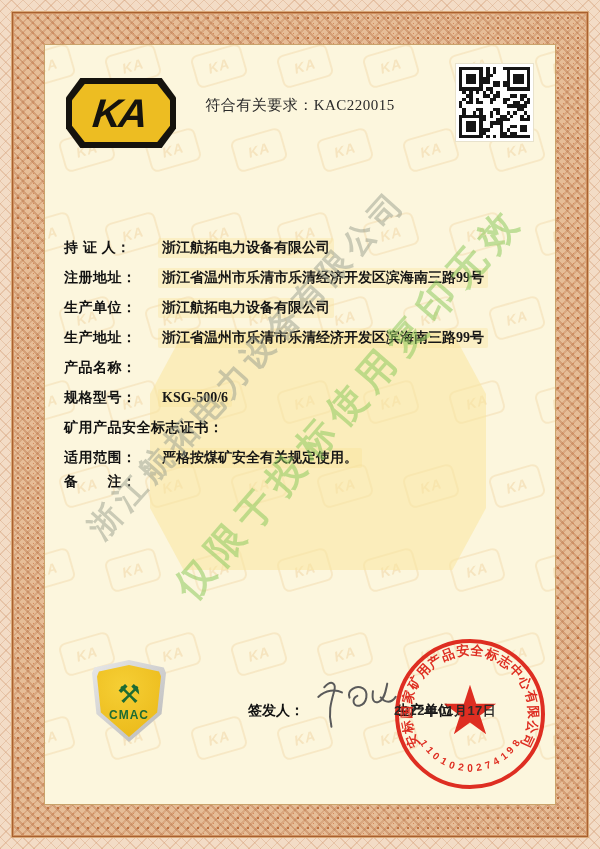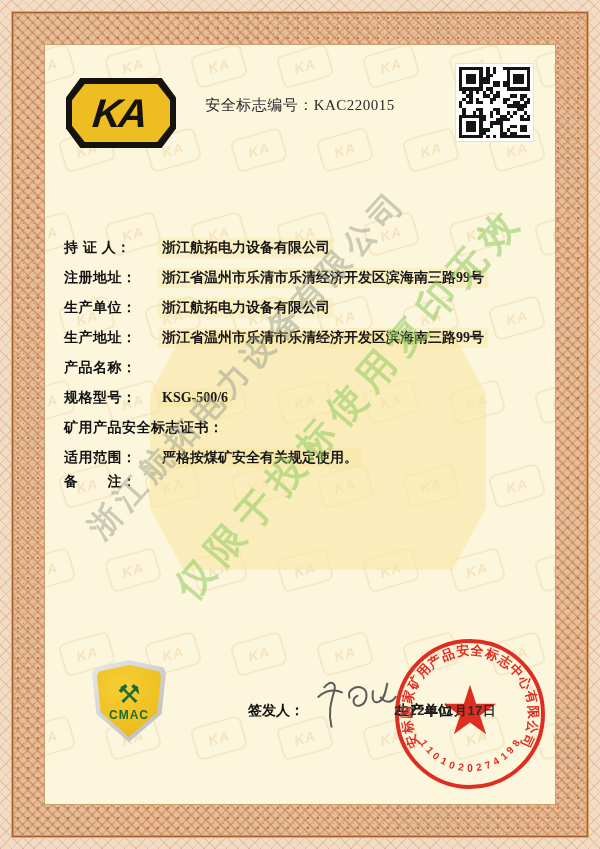--- a/index.html
+++ b/index.html
@@ -153,21 +153,21 @@
   </div>
 
   <div class="bigbadge"></div>
 
   <div class="kalogo">
     <div class="kain">
       <span class="katext">KA</span>
     </div>
   </div>
   <div class="serial">
-    <span>安全标志编号：</span><span>KAC220015</span>
+    <span>符合有关要求：</span><span>KAC220015</span>
   </div>
   <div class="qr">
       <div class="qrc" style="left: 3px; top: 3px;"></div>
       <div class="qrc" style="left: 6.4px; top: 3px;"></div>
       <div class="qrc" style="left: 9.8px; top: 3px;"></div>
       <div class="qrc" style="left: 13.2px; top: 3px;"></div>
       <div class="qrc" style="left: 16.6px; top: 3px;"></div>
       <div class="qrc" style="left: 20px; top: 3px;"></div>
       <div class="qrc" style="left: 23.4px; top: 3px;"></div>
       <div class="qrc" style="left: 30.2px; top: 3px;"></div>

